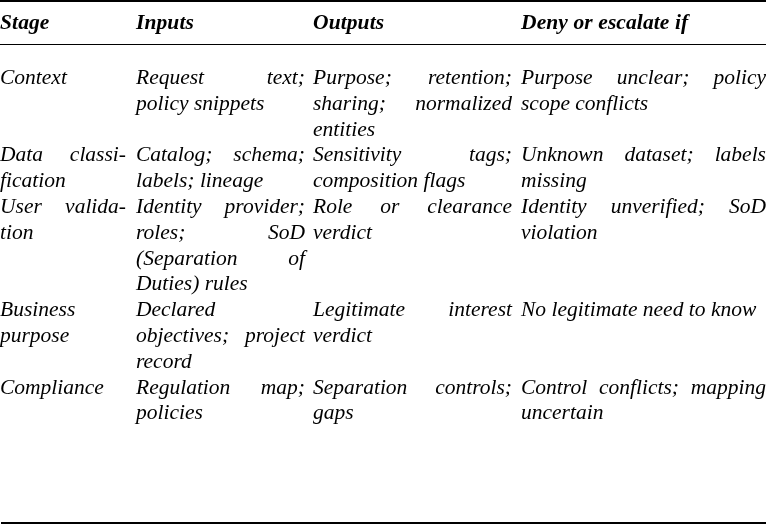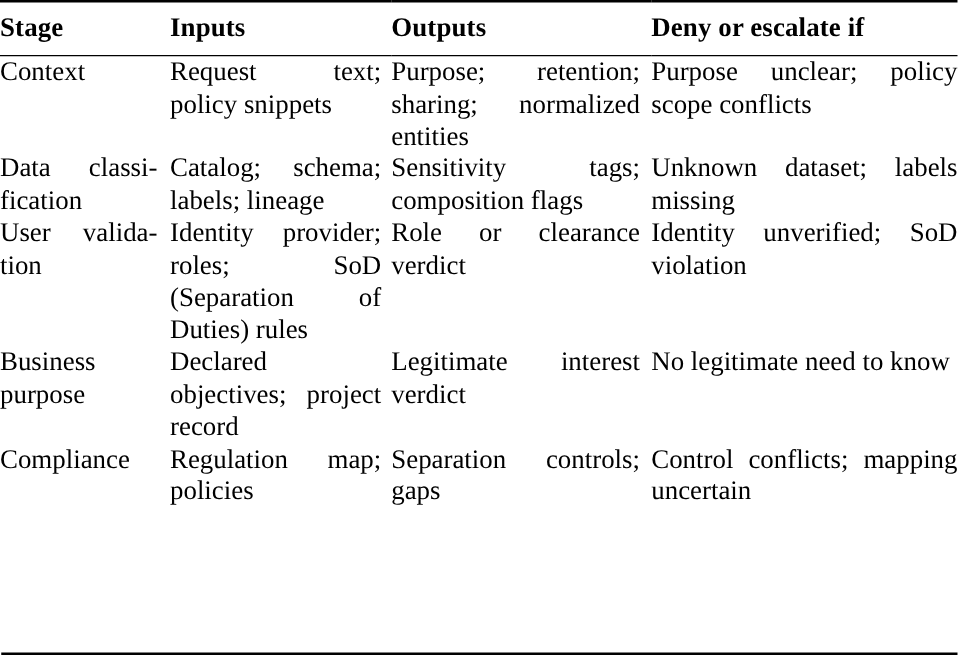--- a/index.html
+++ b/index.html
@@ -14,20 +14,21 @@
     font-family: "Liberation Serif", "DejaVu Serif", serif;
     color: #000000;
     -webkit-font-smoothing: antialiased;
   }
 
   .table-wrap {
     position: absolute;
     left: 0px;
     top: 0px;
     width: 768px;
+    font-style: italic;
   }
 
   table.booktabs {
     border-collapse: collapse;
     width: 766px;
     margin: 0;
     table-layout: fixed;
   }
 
   
@@ -54,21 +55,21 @@
     line-height: 25.8px;
     vertical-align: top;
     text-align: justify;
     text-align-last: left;
     hyphens: manual;
     padding: 0;
     white-space: pre-line;
   }
 
   tbody tr td { padding-top: 0; }
-  tbody tr:first-child td { padding-top: 0; }
+  tbody tr:first-child td { padding-top: 20px; }
 
   
   col.c1 { width: 136px; }
   col.c2 { width: 177px; }
   col.c3 { width: 208px; }
   col.c4 { width: 245px; }
 
   td.col1, th.col1 { padding-right: 10px; }
   td.col2, th.col2 { padding-right: 8px; }
   td.col3, th.col3 { padding-right: 9px; margin-left: 45px; }

